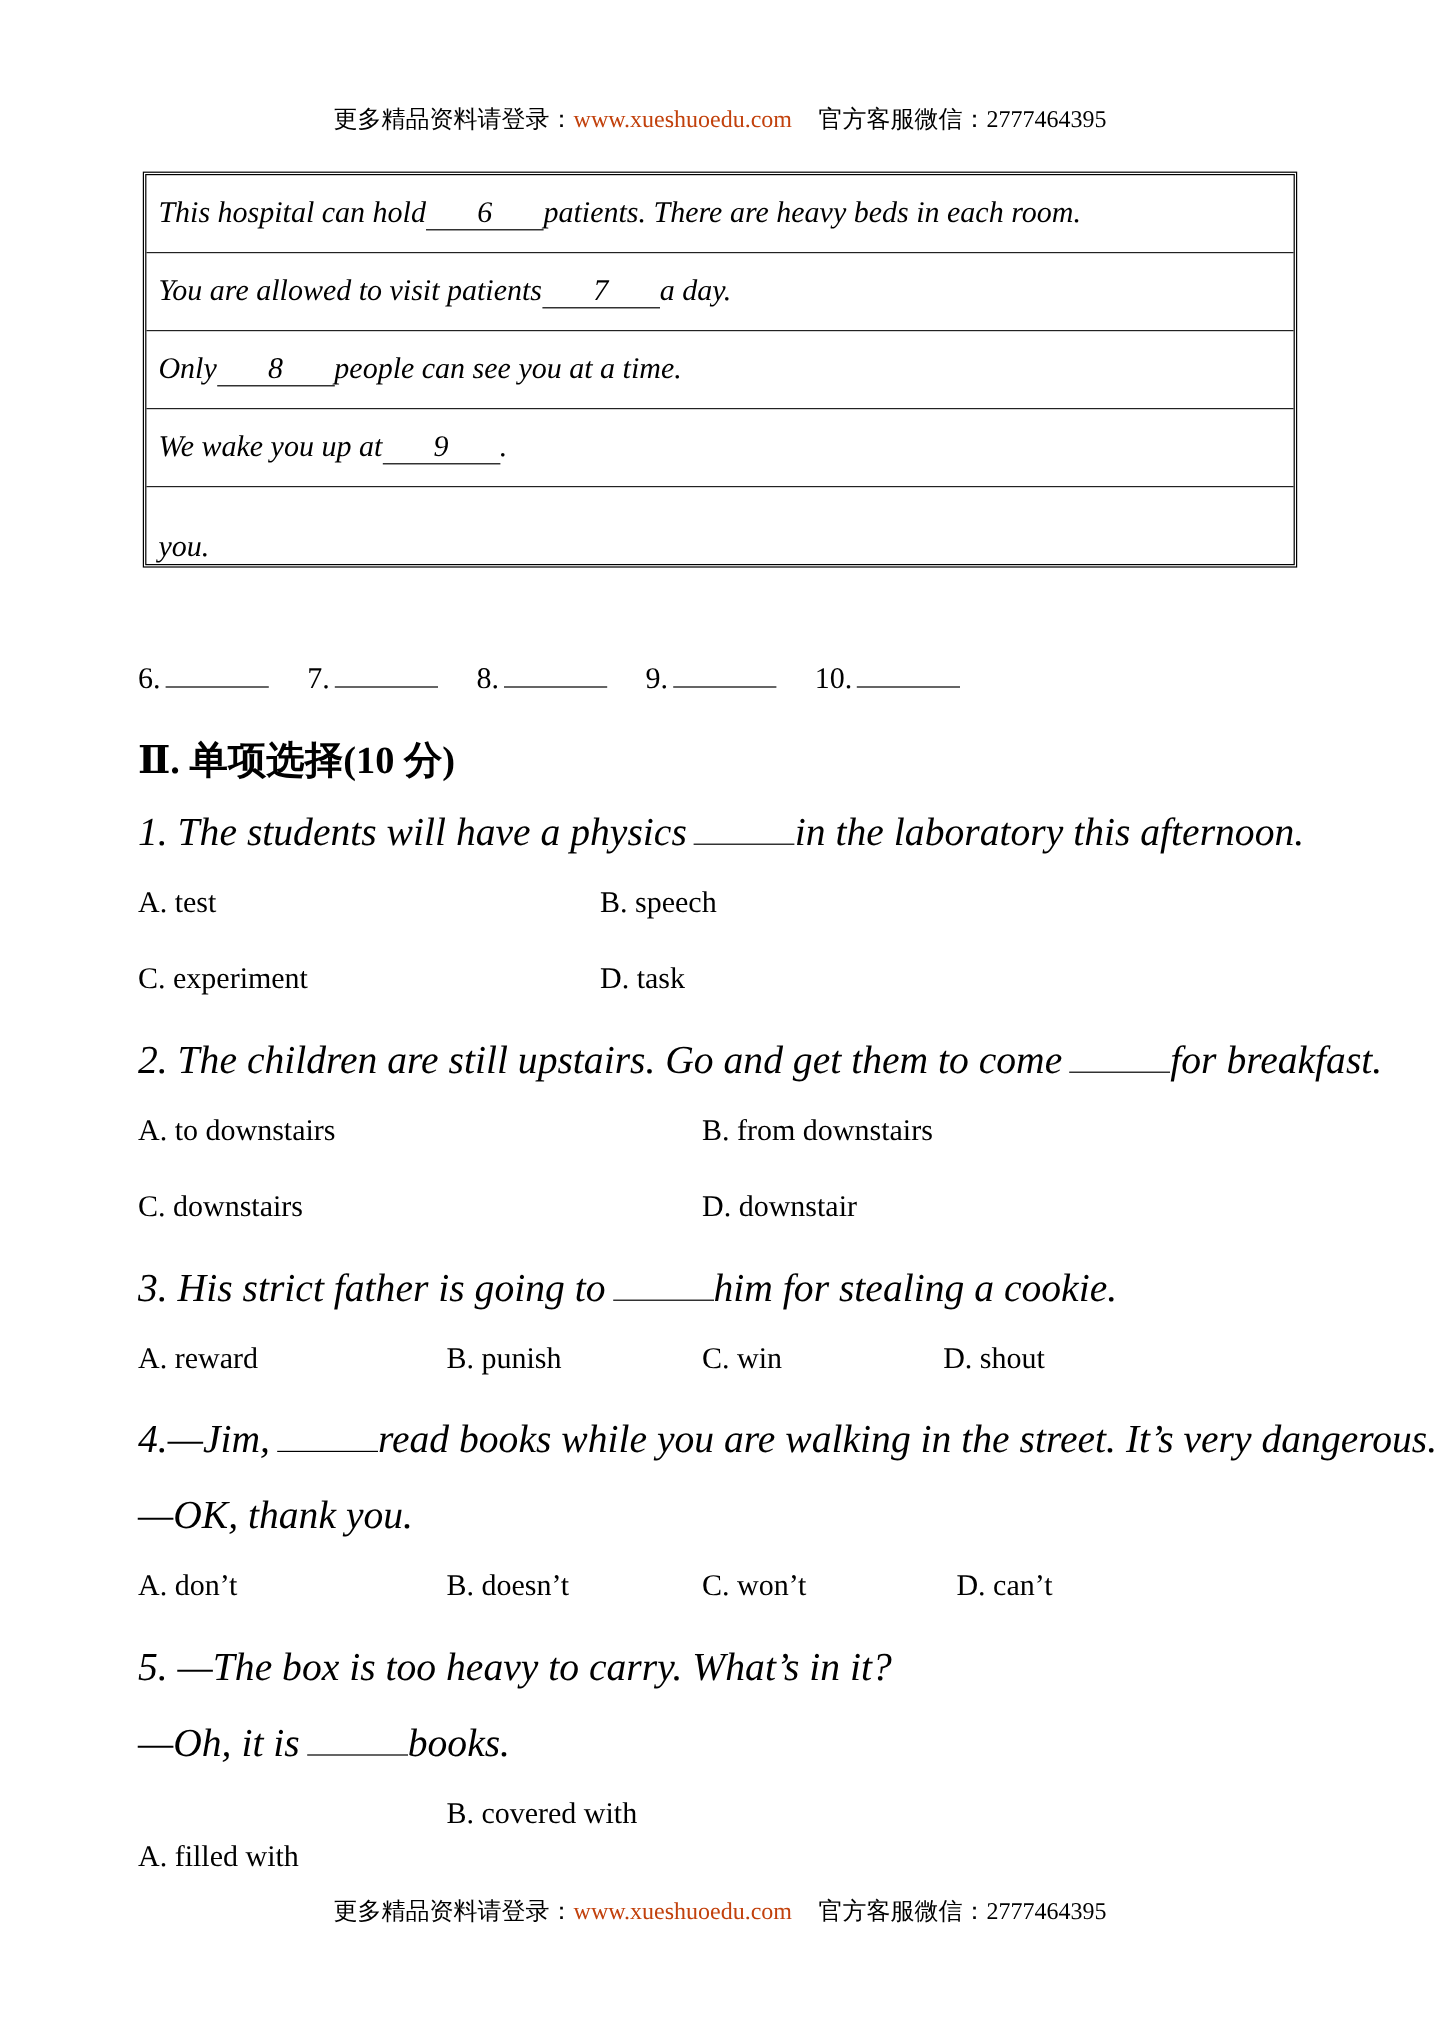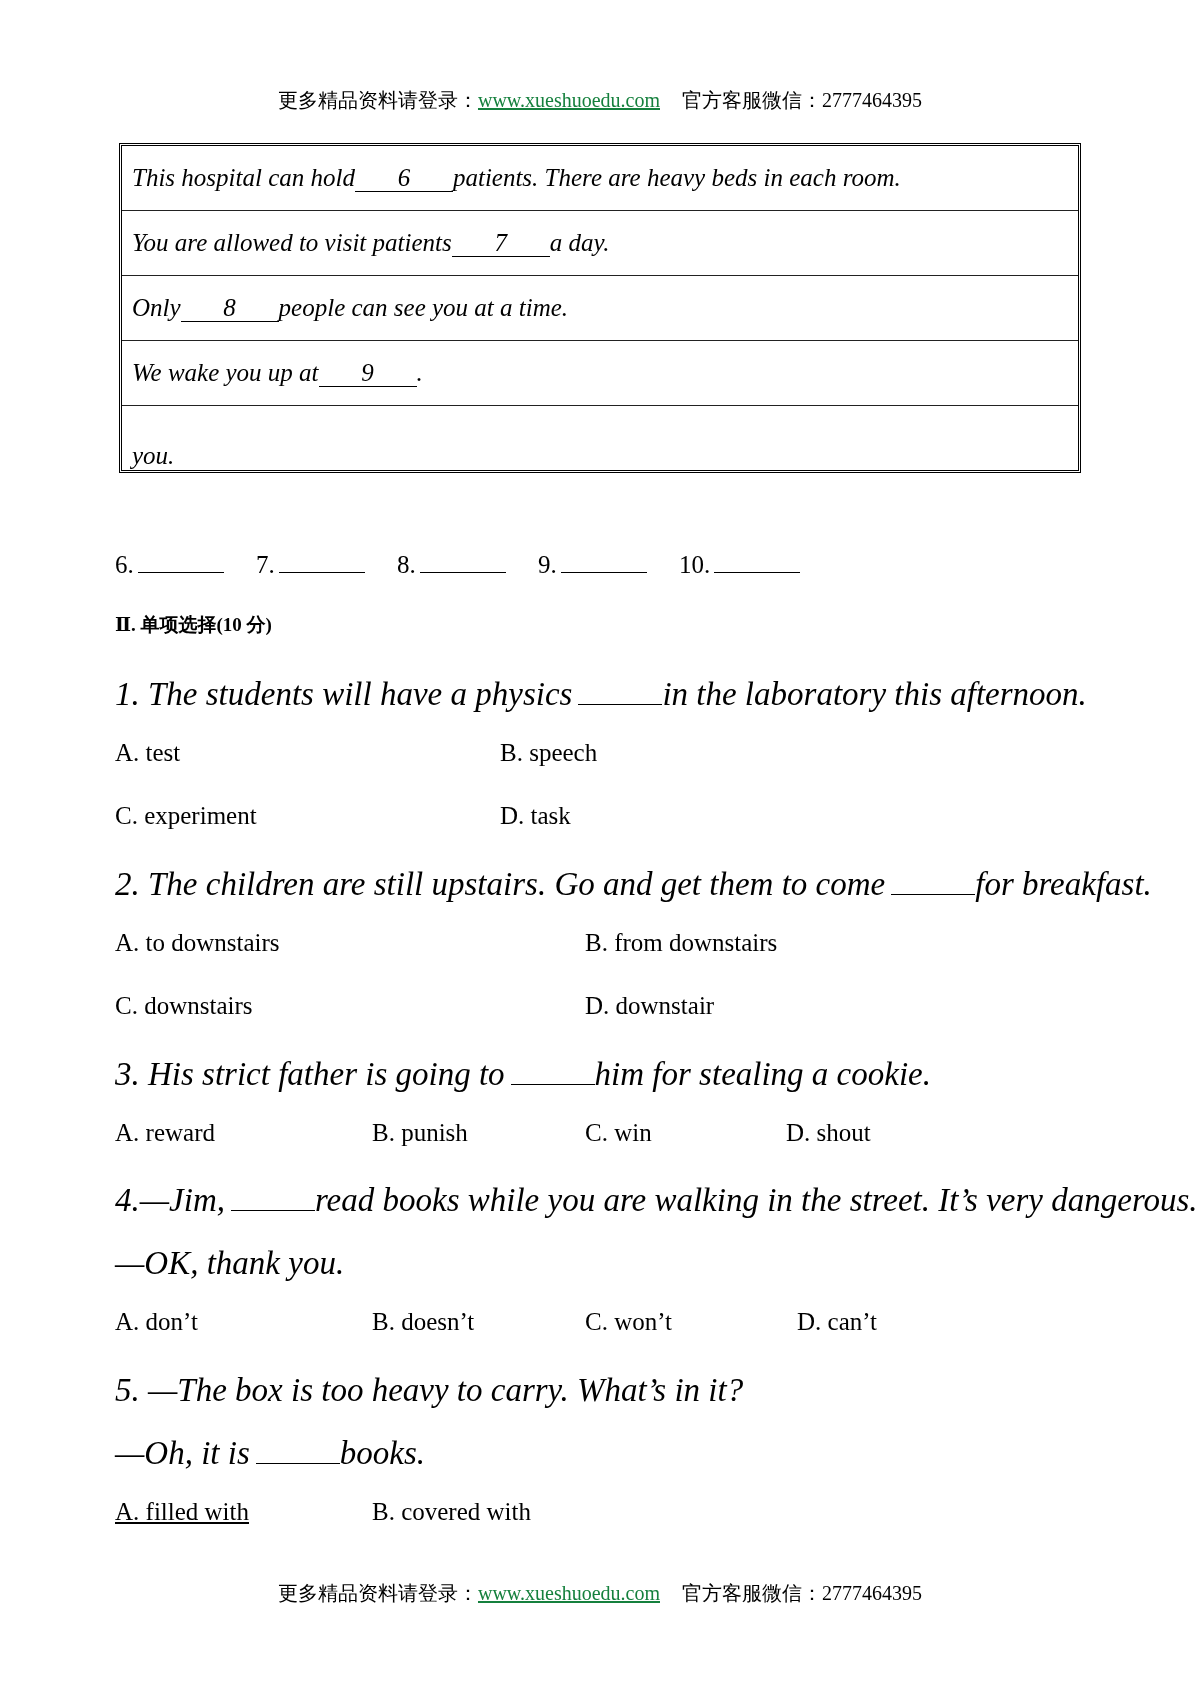--- a/index.html
+++ b/index.html
@@ -7,21 +7,21 @@
     width: 1200px; height: 1698px; position: relative; overflow: hidden;
     font-family: "Liberation Serif", "DejaVu Serif", serif;
     color: #000000;
   }
   .page-header, .page-footer {
     position: absolute; left: 0; width: 1200px; text-align: center;
     font-size: 20px; line-height: 24px; white-space: nowrap;
   }
   .page-header { top: 88px; }
   .page-footer { top: 1581px; }
-  .hf-link { color: #15803d; text-decoration: underline; }
+  .hf-link { color: #c2410c; }
   .hf-gap { display: inline-block; width: 22px; }
 
   .notice-table {
     position: absolute; left: 119px; top: 143px; width: 962px;
     border: 3px double #000; box-sizing: border-box;
     border-collapse: collapse;
     font-style: italic;
   }
   .notice-row { border-bottom: 1px solid #222; font-size: 25px; }
   .notice-row:last-child { border-bottom: none; }
@@ -34,21 +34,21 @@
   .b6 { width: 98px; } .b7 { width: 98px; } .b8 { width: 98px; }
   .b9 { width: 98px; } .b10 { width: 113px; }
 
   .answer-line {
     position: absolute; left: 115px; top: 550px; font-size: 25px; white-space: nowrap;
   }
   .ans-item { display: inline-block; margin-right: 26px; }
   .ans-blank { display: inline-block; width: 86px; border-bottom: 1px solid #000; height: 22px; vertical-align: baseline; margin-left: 4px; }
 
   .section-title {
-    position: absolute; left: 115px; top: 612px; font-size: 19px; font-weight: bold; white-space: nowrap;
+    position: absolute; left: 115px; top: 612px; font-size: 32px; font-weight: bold; white-space: nowrap;
   }
 
   .q { position: absolute; left: 115px; font-size: 33px; white-space: nowrap; font-style: italic; }
   .opt { position: absolute; font-size: 25px; white-space: nowrap; }
   .qblank { display: inline-block; width: 84px; border-bottom: 1px solid #000; height: 22px; vertical-align: baseline; margin-left: 6px; }
 </style>
 </head>
 <body>
 
 <div class="page-header">
@@ -133,18 +133,18 @@
 <div class="q" style="top:1245px;">—OK, thank you.</div>
 <div class="opt" style="top:1308px;left:115px;">A. don’t</div>
 <div class="opt" style="top:1308px;left:372px;">B. doesn’t</div>
 <div class="opt" style="top:1308px;left:585px;">C. won’t</div>
 <div class="opt" style="top:1308px;left:797px;">D. can’t</div>
 
 <div class="q" style="top:1372px;">5. —The box is too heavy to carry. What’s in it?</div>
 <div class="q" style="top:1435px;">
   <span>—Oh, it is</span><span class="qblank"></span><span>books.</span>
 </div>
-<div class="opt" style="top:1498px;left:115px;text-decoration:underline;">A. filled with</div>
+<div class="opt" style="top:1534px;left:115px;">A. filled with</div>
 <div class="opt" style="top:1498px;left:372px;">B. covered with</div>
 
 <div class="page-footer">
   <span>更多精品资料请登录：</span><a class="hf-link">www.xueshuoedu.com</a><span class="hf-gap"></span><span>官方客服微信：</span><span>2777464395</span>
 </div>
 
 </body></html>

